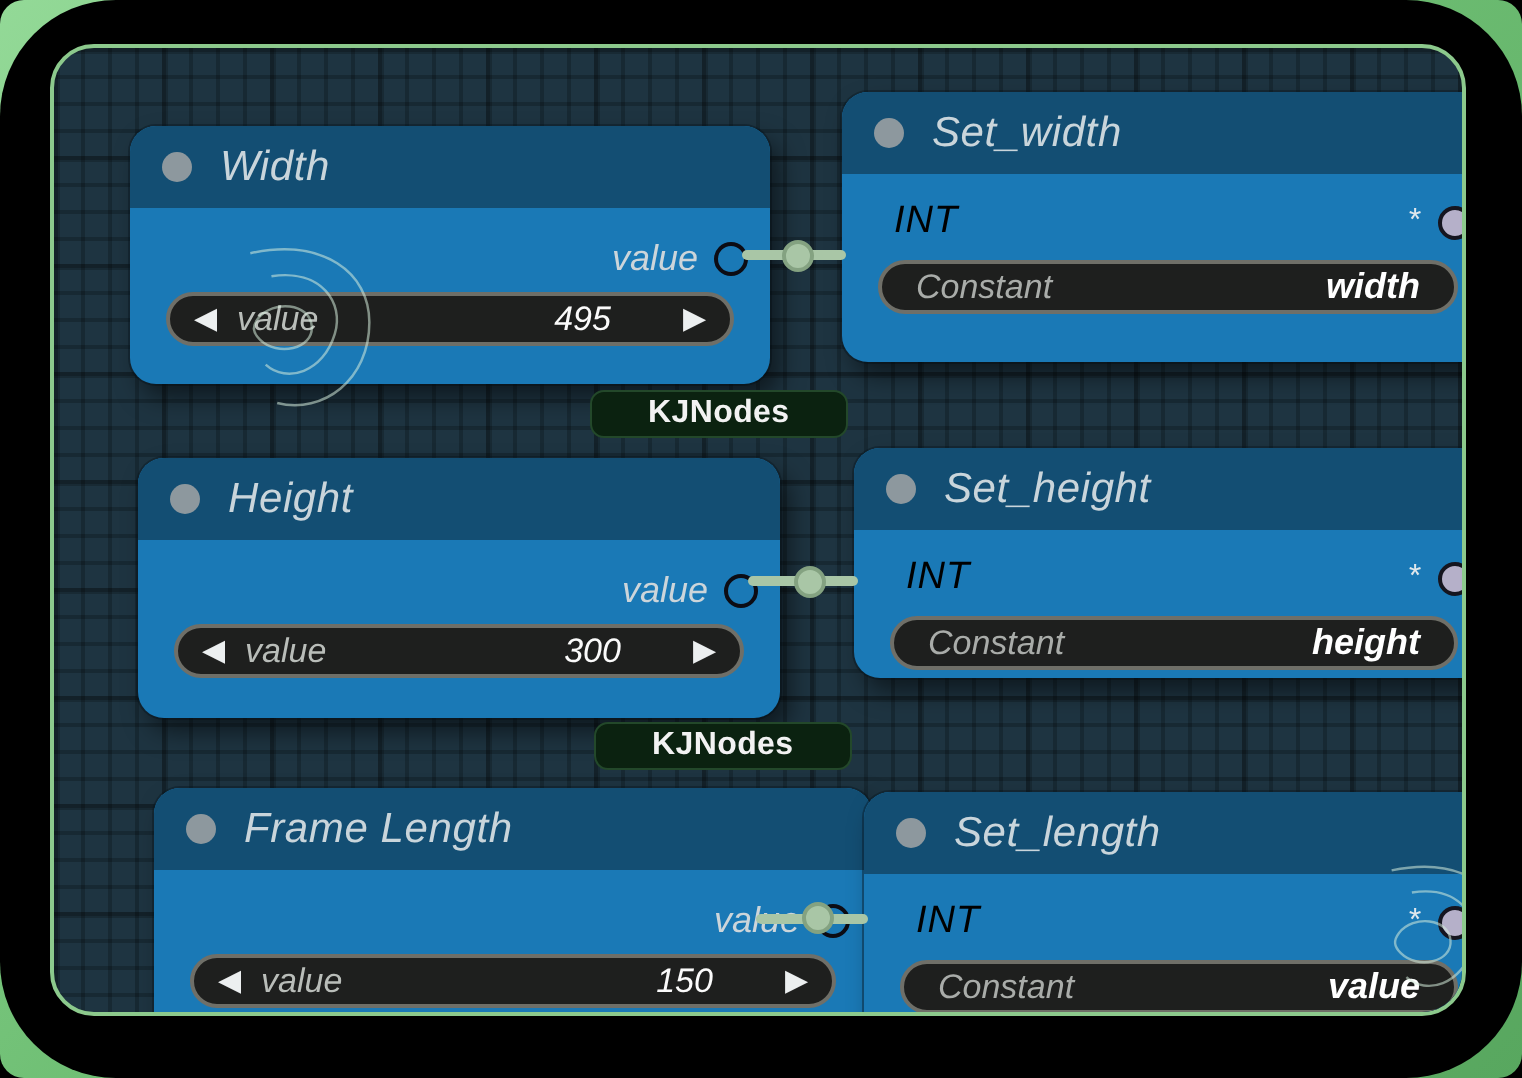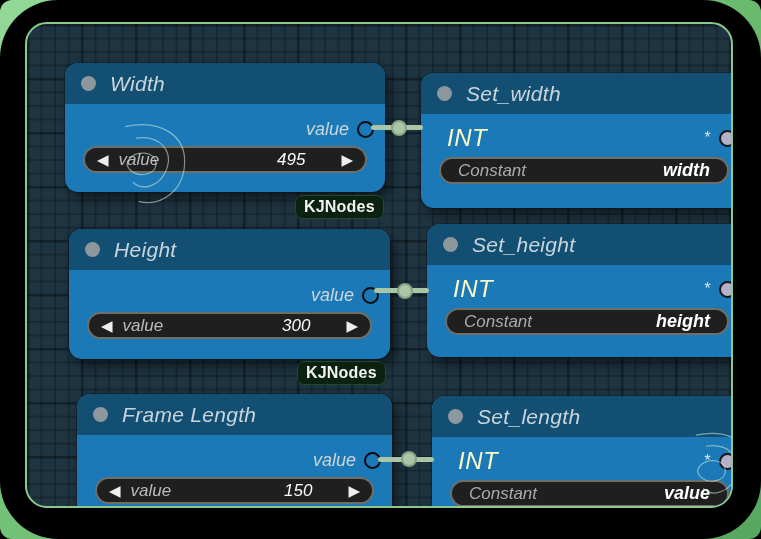--- a/index.html
+++ b/index.html
@@ -34,46 +34,46 @@
 
   .outrow{position:absolute;top:53px;right:11px;height:26px;
           display:flex;align-items:center;gap:8px;}
   .outlabel{font-size:18px;color:#ccd5da;}
   .socket{width:13px;height:13px;border-radius:50%;box-sizing:content-box;flex:0 0 auto;}
   .socket.hollow{border:2.5px solid #0c0c14;background:transparent;}
   .socket.filled{border:2.5px solid #15151f;background:#b5b0c9;}
 
   .introw{position:absolute;top:52px;left:26px;right:11px;height:26px;
           display:flex;align-items:center;}
-  .inlabel{font-size:24px;color:#fef9c3;letter-spacing:.5px;}
+  .inlabel{font-size:19px;color:#000000;letter-spacing:.5px;}
   .star{margin-left:auto;margin-right:9px;font-size:16px;color:#dfe7ec;}
 
   .widget{position:absolute;left:18px;right:18px;height:27px;border-radius:15px;
           background:#1e1f1e;border:2px solid #6f6f68;box-sizing:border-box;
           display:flex;align-items:center;padding:0 12px;}
   .vnode .widget{top:83px;}
   .snode .widget{top:84px;padding:4px 17px;gap:28px;}
   .arrow{font-size:15px;color:#eceff0;line-height:1;}
   .wlabel{font-size:17px;color:#b9bdb9;margin-left:10px;}
   .snode .wlabel{margin-left:0;color:#a9aca9;}
   .wnum{font-size:17px;color:#fafafa;margin-left:auto;margin-right:36px;}
   .wval{font-size:18px;color:#ffffff;font-weight:700;margin-left:auto;}
 
   
   #node-width       {left:38px; top:39px; width:320px;height:129px;}
-  #node-set-width   {left:394px;top:49px; width:326px;height:135px;}
+  #node-set-width   {left:394px;top:22px; width:326px;height:135px;}
   #node-height      {left:42px; top:205px;width:321px;height:130px;}
-  #node-set-height  {left:400px;top:200px;width:320px;height:133px;}
-  #node-frame-length{left:50px; top:370px;width:315px;height:128px;}
+  #node-set-height  {left:400px;top:200px;width:320px;height:115px;}
+  #node-frame-length{left:50px; top:370px;width:315px;height:128px;padding-left:44px;}
   #node-set-length  {left:405px;top:372px;width:315px;height:127px;text-align:right;}
 
   
   .badge{position:absolute;background:#0b2210;border:1px solid #23482a;
          border-radius:7px;color:#f2f2f2;font-size:16px;font-weight:600;
-         padding:2px 8px;letter-spacing:.2px;text-align:center;}
+         padding:2px 28px;letter-spacing:.2px;text-align:center;}
   #badge-1{left:268px;top:171px;}
   #badge-2{left:270px;top:337px;}
 
   
   .wire{position:absolute;height:5px;background:#a9c6a6;border-radius:3px;}
   .wiredot{position:absolute;width:16px;height:16px;border-radius:50%;
            background:#a9c6a6;border:2px solid #84a281;box-sizing:border-box;}
   #wire-1{left:344px;top:101px;width:52px;}
   #dot-1 {left:364px;top:96px;}
   #wire-2{left:347px;top:264px;width:55px;}

